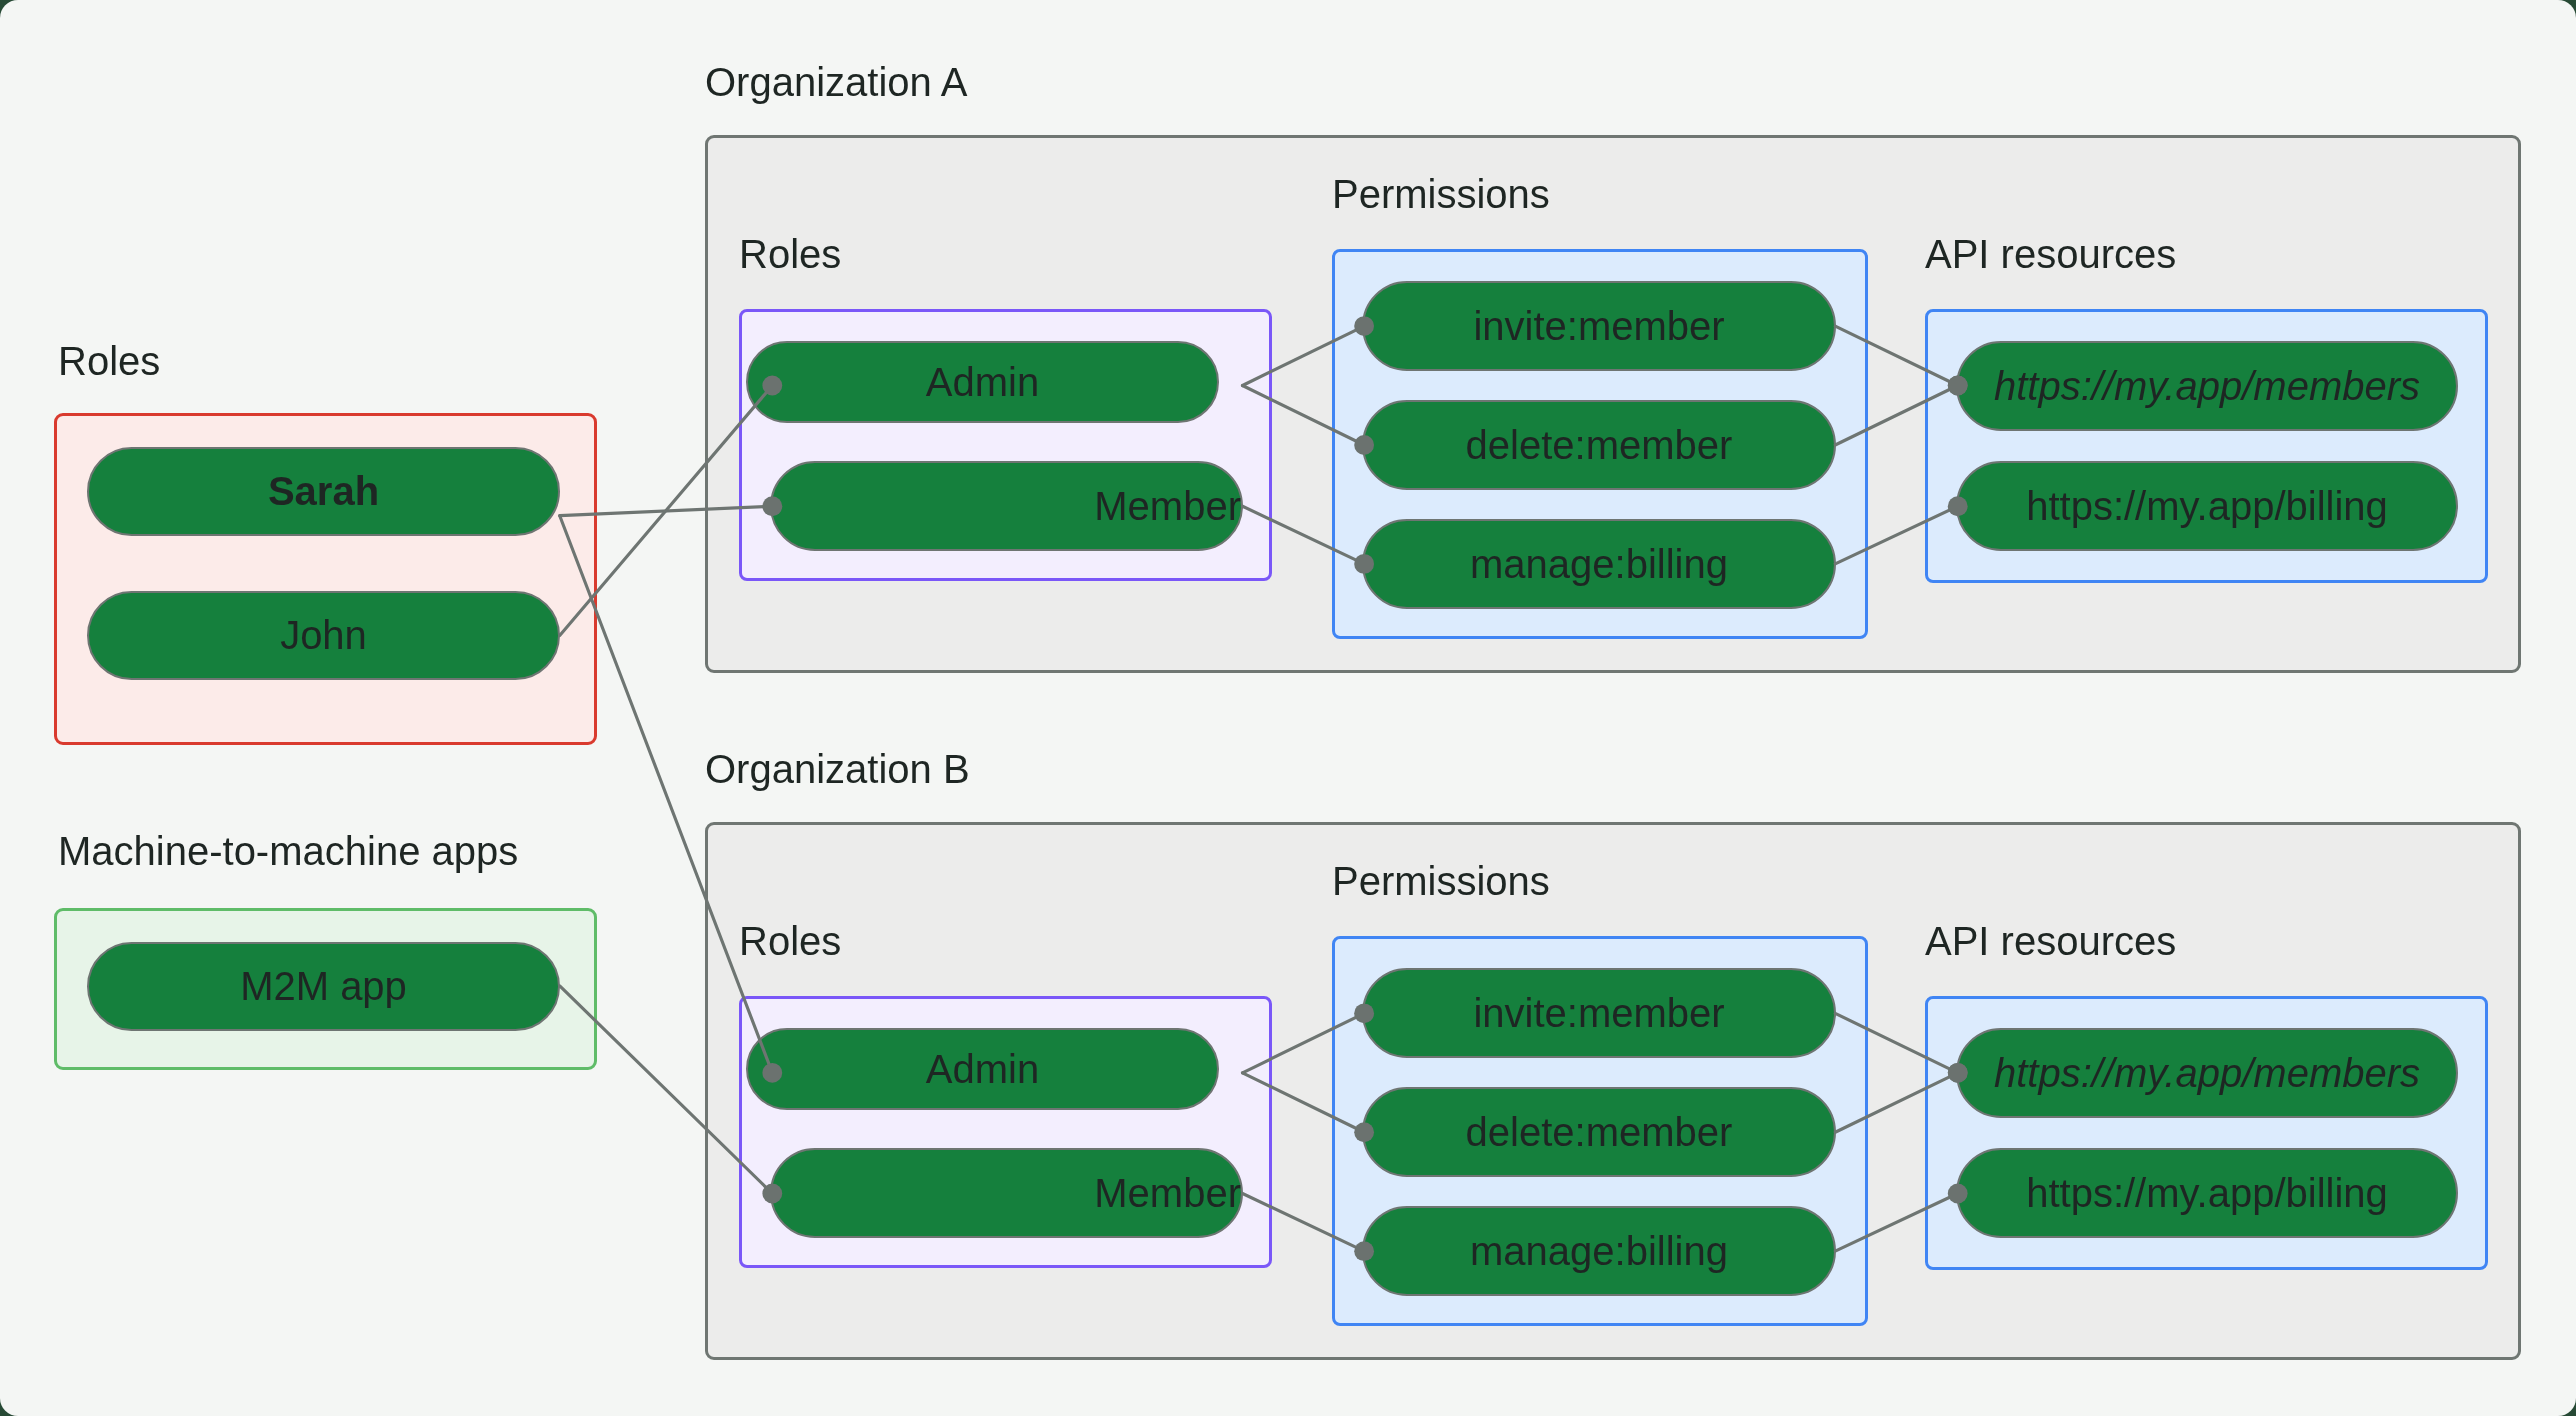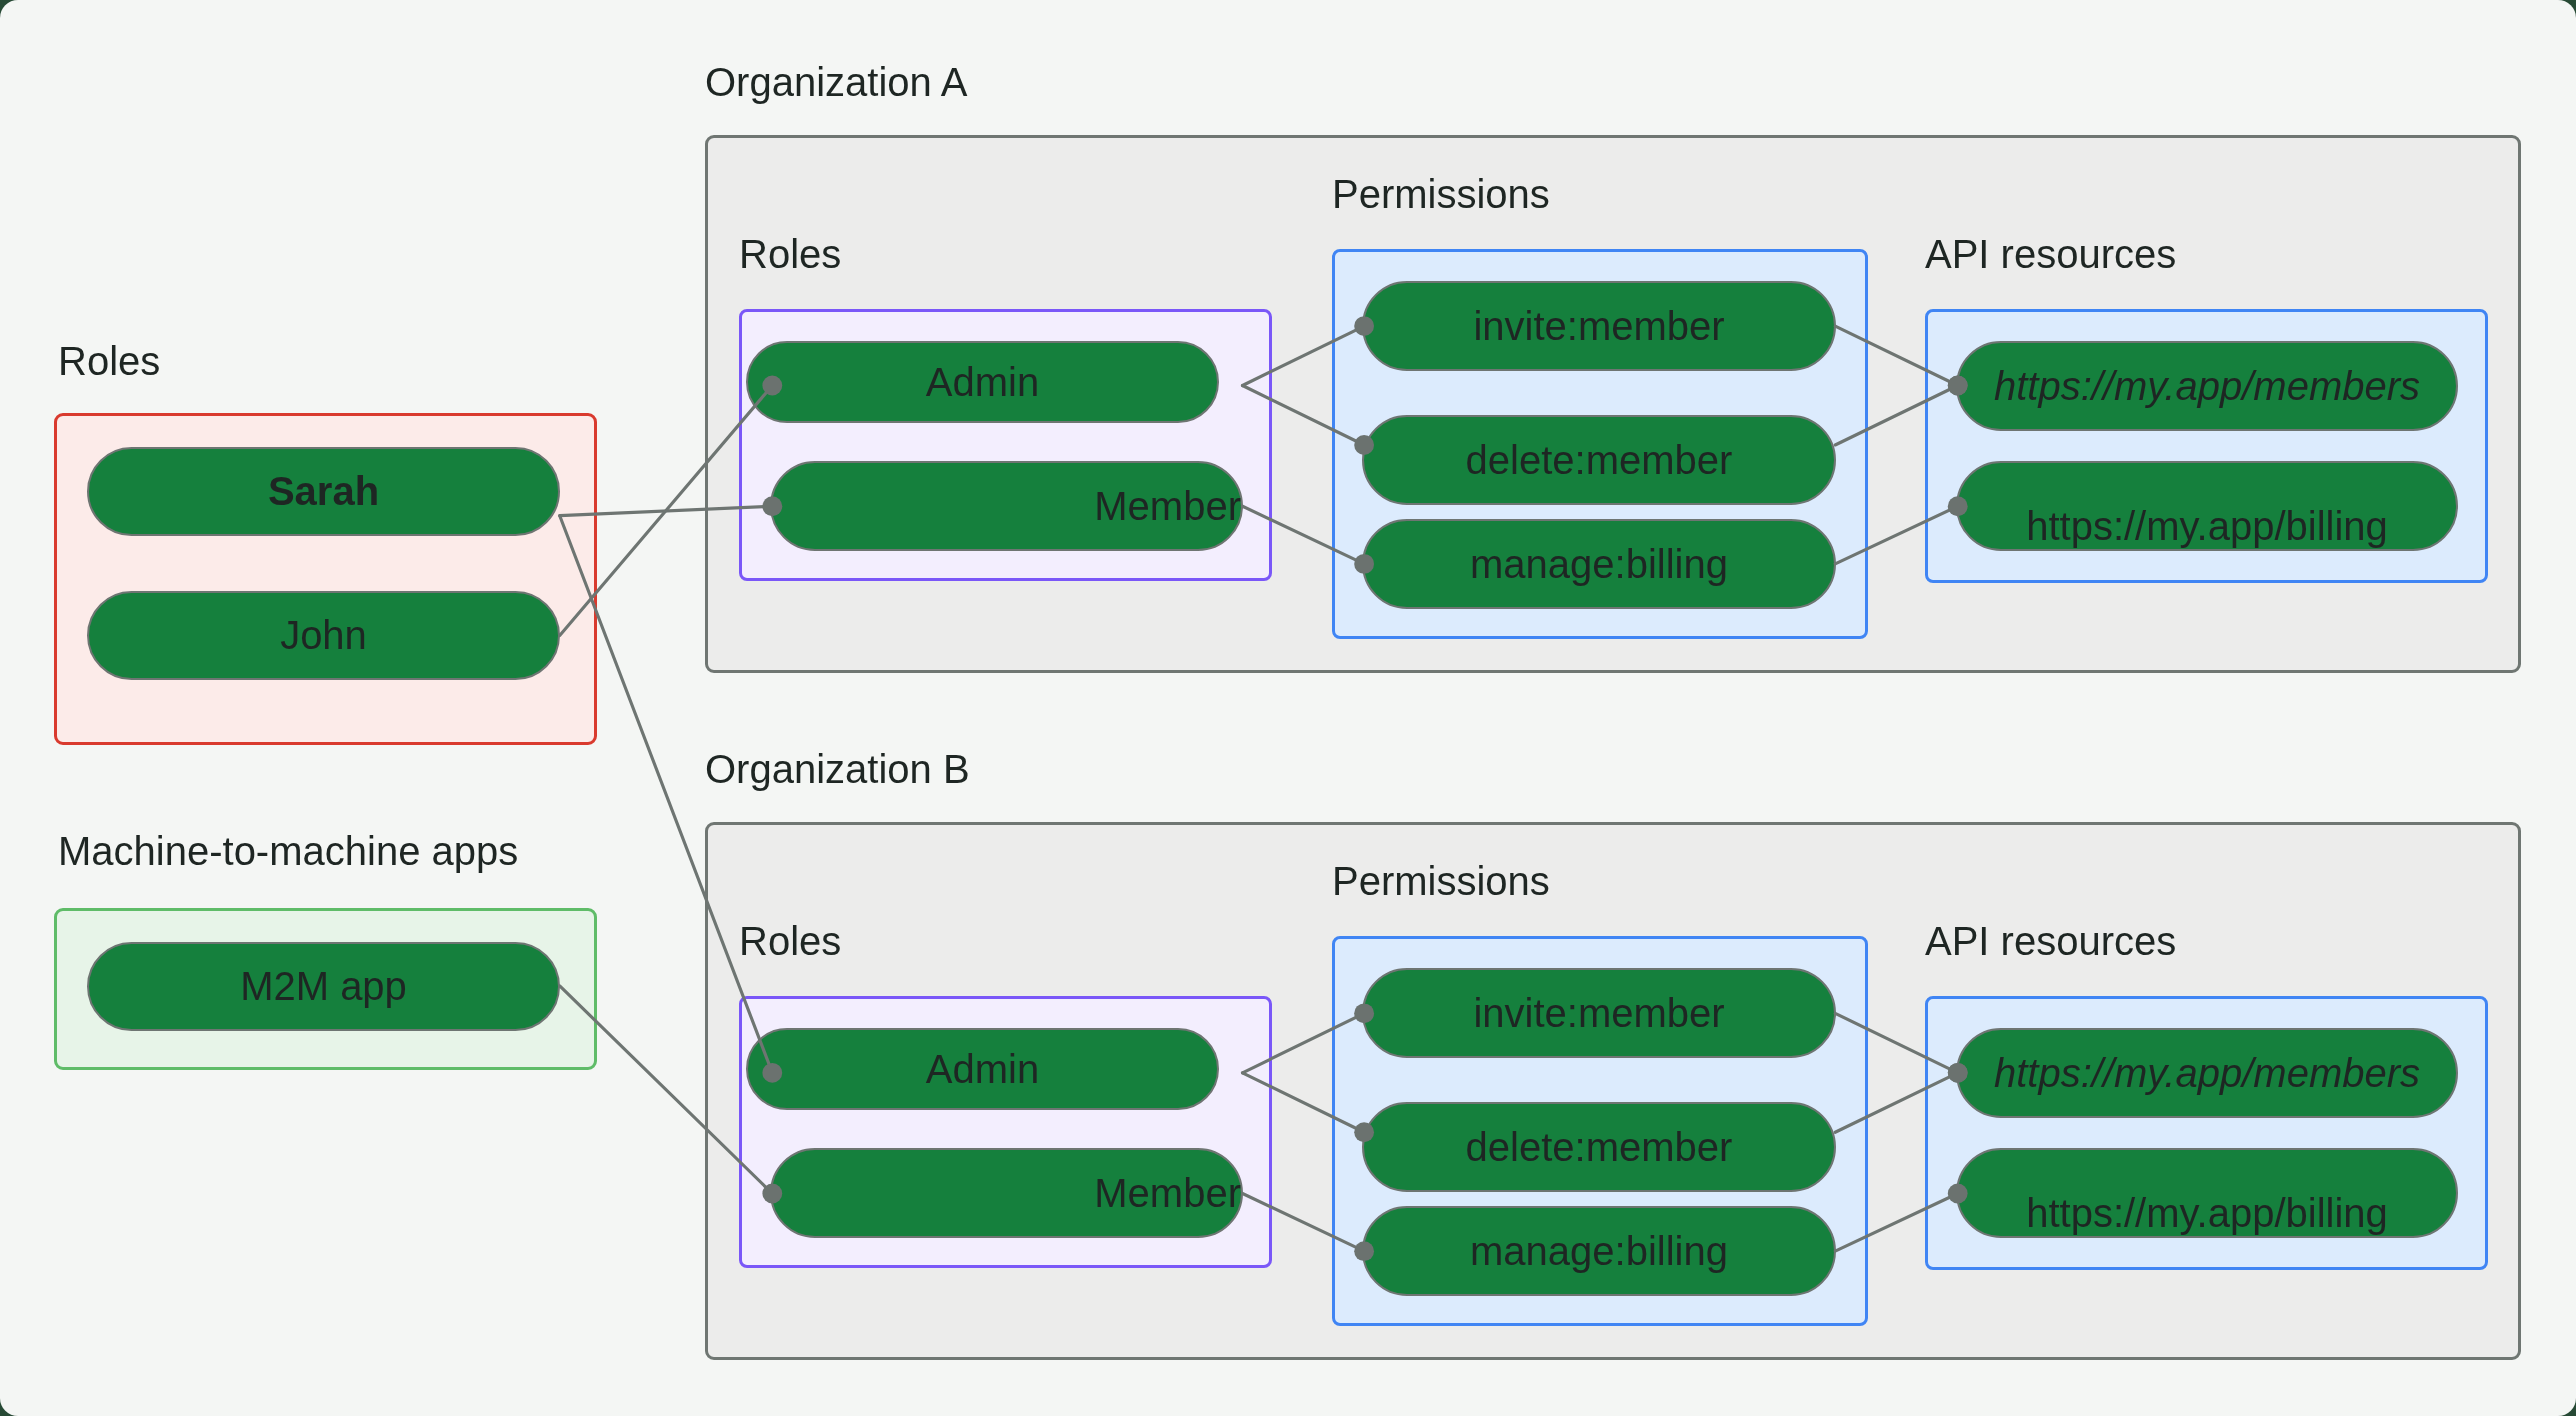--- a/index.html
+++ b/index.html
@@ -73,26 +73,26 @@
   
   .o-label{left:705px;top:59px;}
   .o-box{left:705px;top:135px;width:1816px;height:538px;}
   .r-label{left:739px;top:231px;}
   .r-box{left:739px;top:309px;width:533px;height:272px;}
   .p-admin{left:746px;top:341px;width:473px;height:82px;}
   .p-member{left:770px;top:461px;width:473px;height:90px;justify-content:flex-end;}
   .pm-label{left:1332px;top:171px;}
   .pm-box{left:1332px;top:249px;width:536px;height:390px;}
   .p-invite{left:1362px;top:281px;width:474px;height:90px;}
-  .p-delete{left:1362px;top:400px;width:474px;height:90px;margin-top:15px;}
+  .p-delete{left:1362px;top:400px;width:474px;height:90px;}
   .p-manage{left:1362px;top:519px;width:474px;height:90px;}
   .a-label{left:1925px;top:231px;}
   .a-box{left:1925px;top:309px;width:563px;height:274px;}
   .p-members{left:1956px;top:341px;width:502px;height:90px;font-style:italic;}
-  .p-billing{left:1956px;top:461px;width:502px;height:90px;align-items:flex-end;}
+  .p-billing{left:1956px;top:461px;width:502px;height:90px;}
   #wires{
     position:absolute;left:0;top:0;
     z-index:6;
     pointer-events:none;
   }
 </style>
 </head>
 <body>
 
 <div id="canvas">

